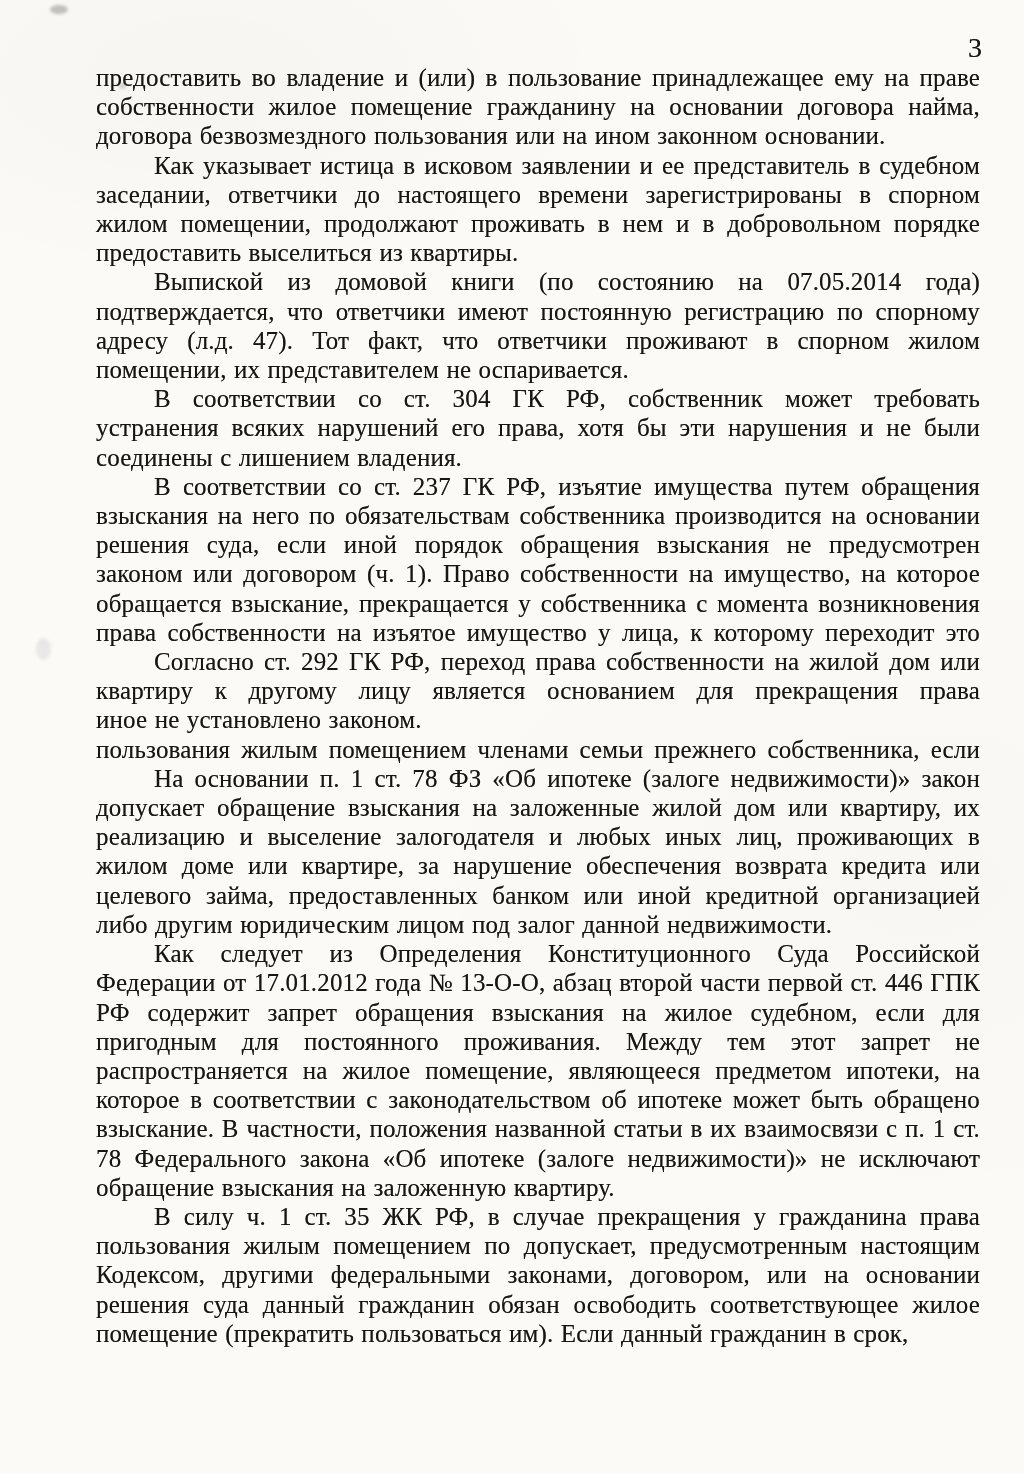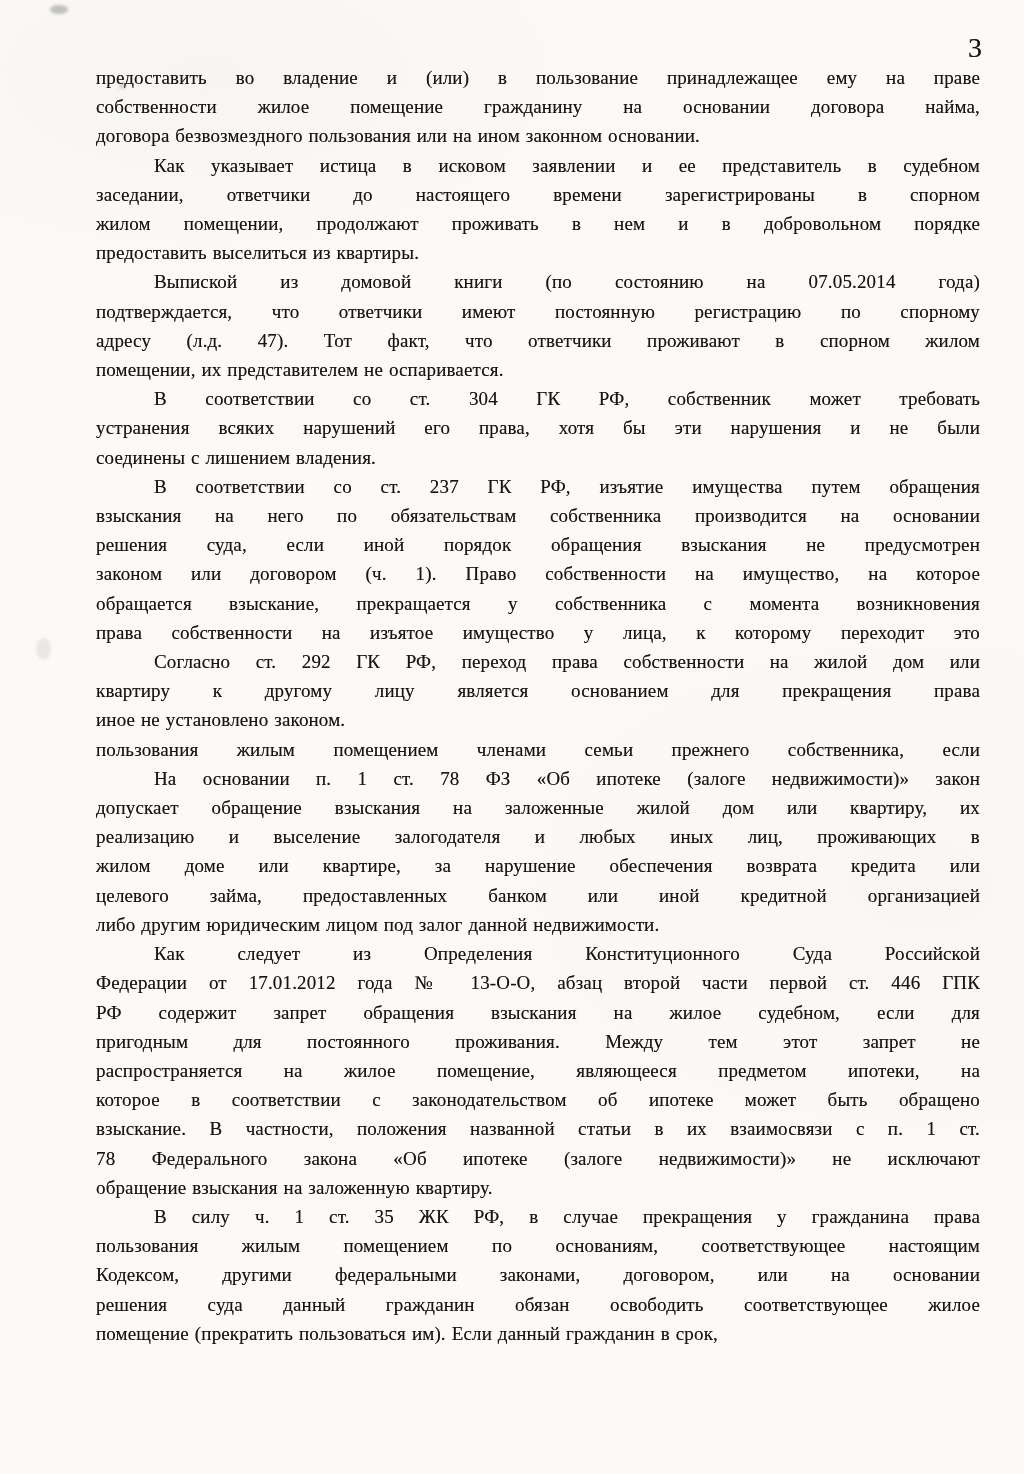--- a/index.html
+++ b/index.html
@@ -32,21 +32,21 @@
     text-shadow: 0 0 0.6px rgba(24,22,20,0.6);
   }
   .doc-body {
     position: absolute;
     left: 96px; top: 63px;
     width: 884px;
   }
   .para { margin: 0; }
   .line {
     display: block;
-    font-size: 19px;
+    font-size: 25px;
     line-height: 29.2px;
     letter-spacing: 0.15px;
     word-spacing: 1px;
     text-align: justify;
     text-align-last: justify;
     -moz-text-align-last: justify;
     white-space: normal;
     text-shadow: 0 0 0.6px rgba(24,22,20,0.55);
   }
   .line.last {
@@ -120,21 +120,21 @@
         <span class="line">РФ содержит запрет обращения взыскания на жилое судебном, если для</span>
         <span class="line">пригодным для постоянного проживания. Между тем этот запрет не</span>
         <span class="line">распространяется на жилое помещение, являющееся предметом ипотеки, на</span>
         <span class="line">которое в соответствии с законодательством об ипотеке может быть обращено</span>
         <span class="line">взыскание. В частности, положения названной статьи в их взаимосвязи с п. 1 ст.</span>
         <span class="line">78 Федерального закона «Об ипотеке (залоге недвижимости)» не исключают</span>
         <span class="line last">обращение взыскания на заложенную квартиру.</span>
       </p>
       <p class="para indent">
         <span class="line first">В силу ч. 1 ст. 35 ЖК РФ, в случае прекращения у гражданина права</span>
-        <span class="line">пользования жилым помещением по основаниям, соответствующее настоящим</span>
+        <span class="line">пользования жилым помещением по допускает, предусмотренным настоящим</span>
         <span class="line">Кодексом, другими федеральными законами, договором, или на основании</span>
         <span class="line">решения суда данный гражданин обязан освободить соответствующее жилое</span>
         <span class="line last">помещение (прекратить пользоваться им). Если данный гражданин в срок,</span>
       </p>
     </div>
   <div class="smudge s1"></div>
   <div class="smudge s2"></div>
   <div class="smudge s3"></div>
 </div>
 

